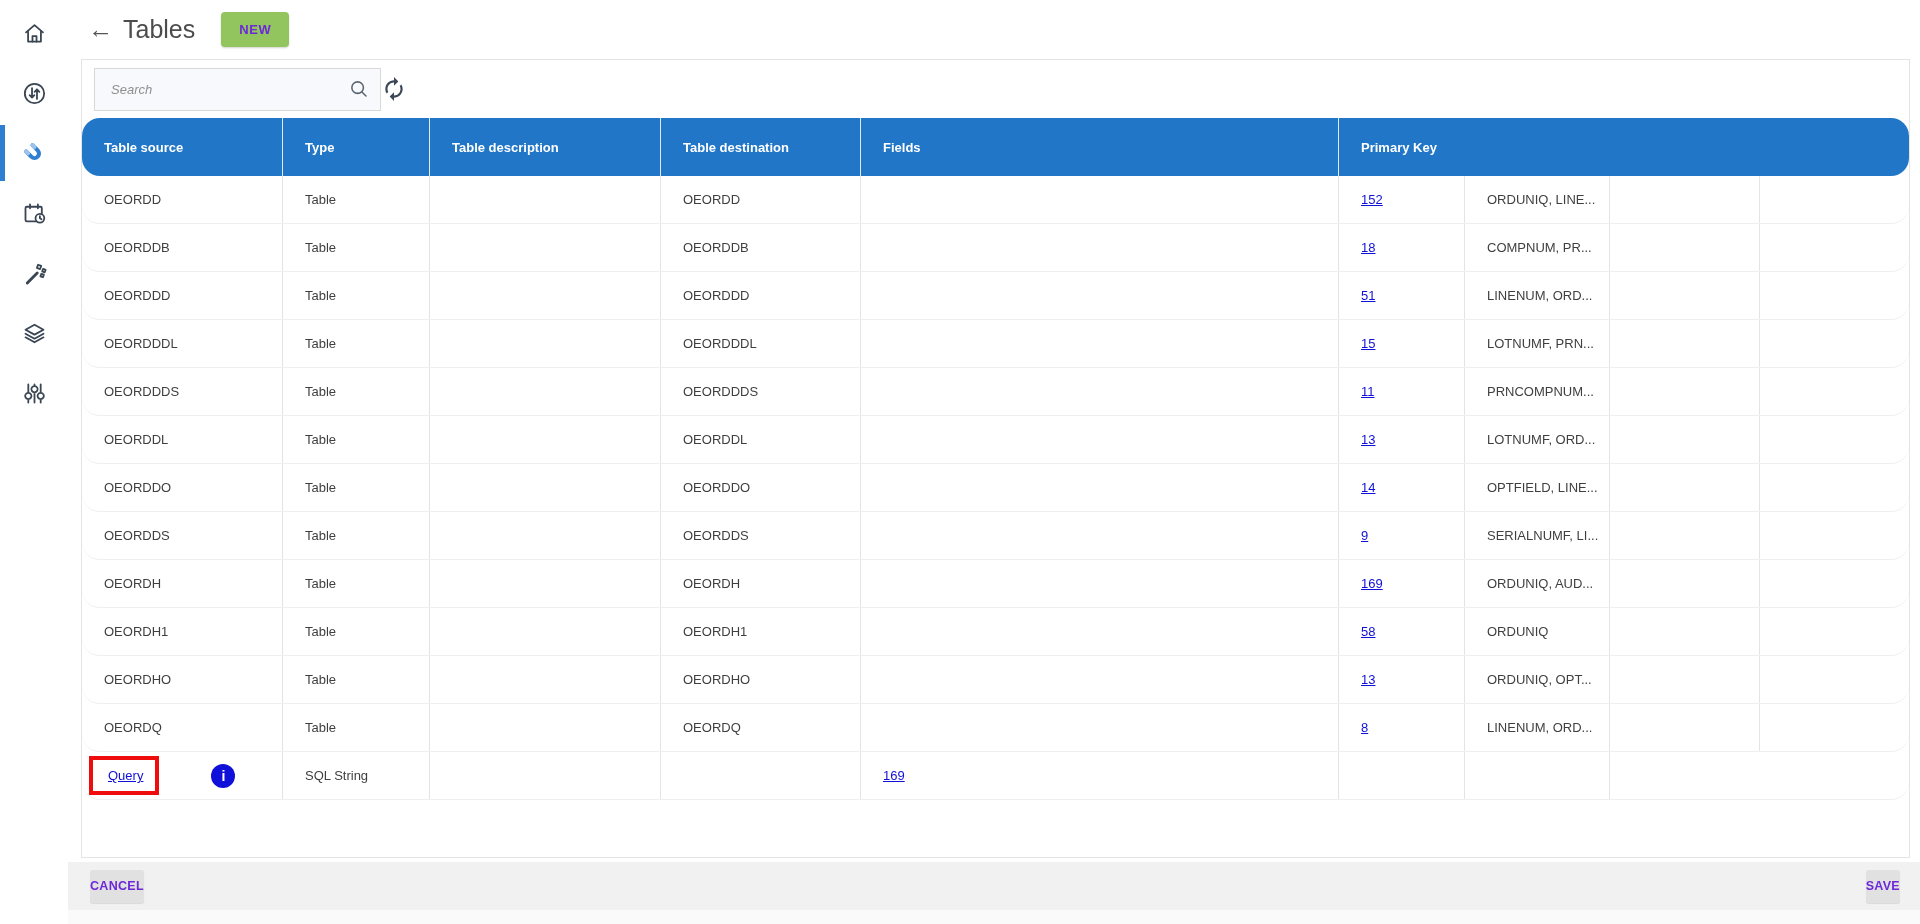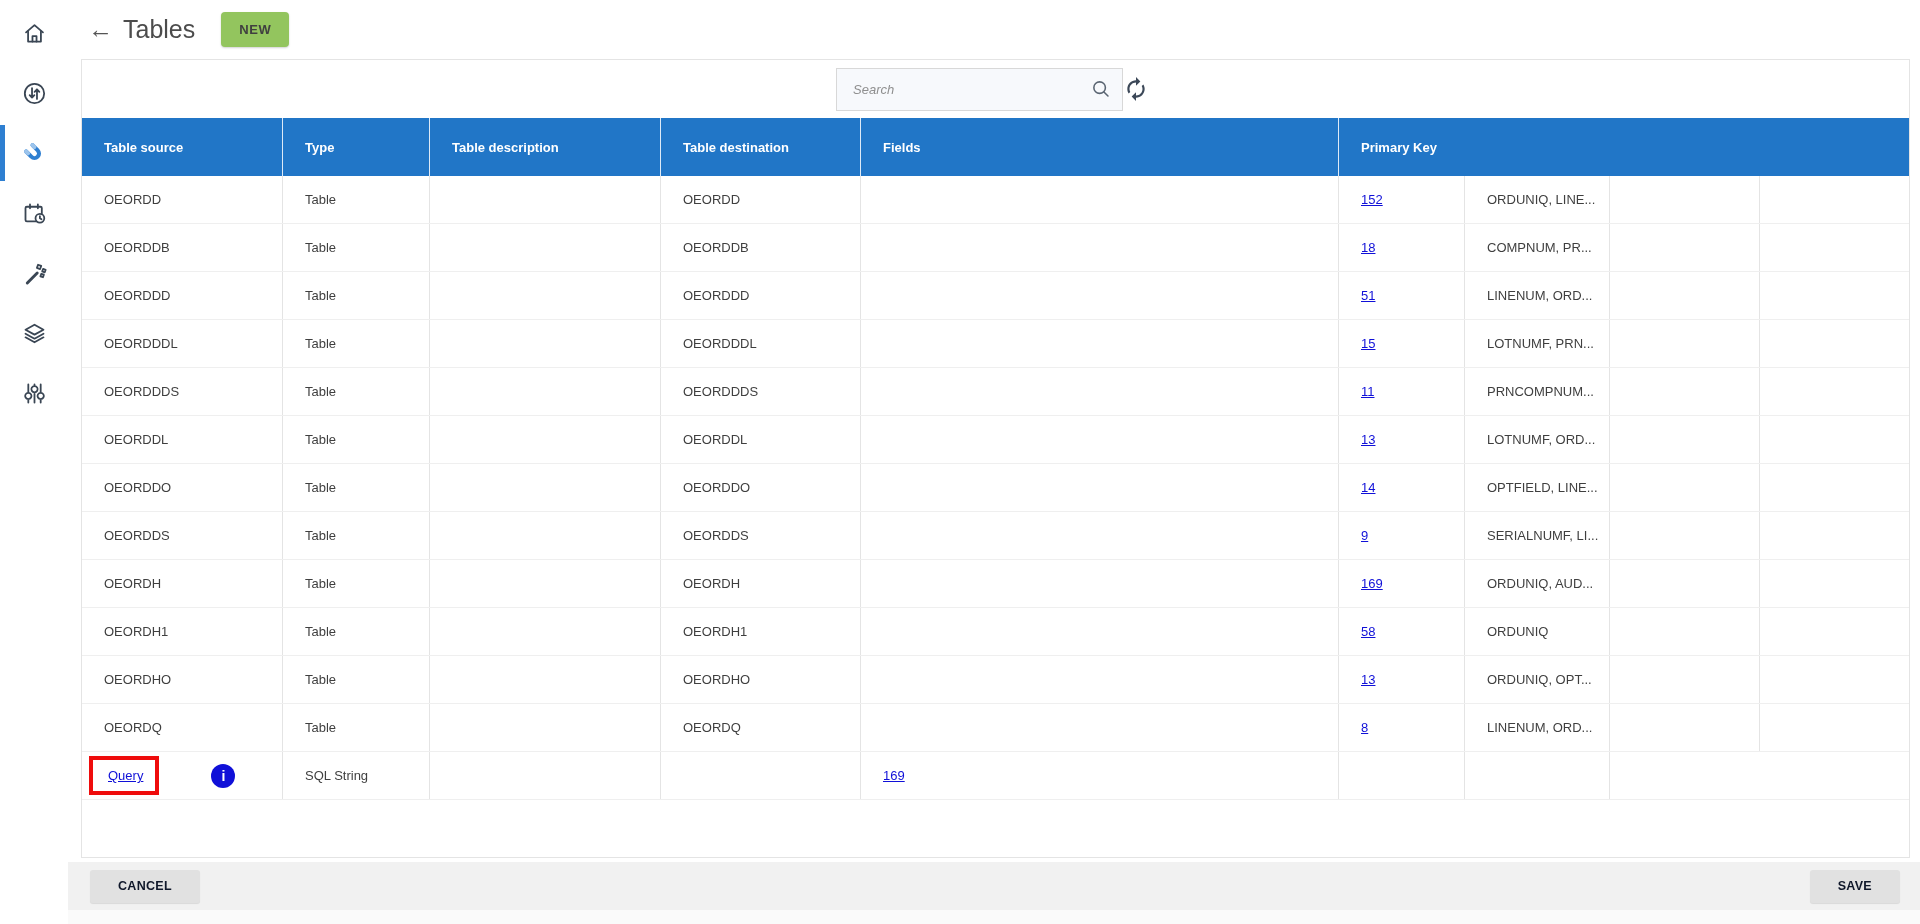--- a/index.html
+++ b/index.html
@@ -16,42 +16,42 @@
   .side-item svg { width: 27px; height: 27px; stroke: #3a4654; fill: none;
                stroke-width: 1.6; stroke-linecap: round; stroke-linejoin: round; }
   .side-item.active svg { stroke: var(--active-blue, #2e7fd1); }
 
   
   .main { flex: 1; display: flex; flex-direction: column; min-width: 0; }
   .topbar { height: 59px; display: flex; align-items: center; padding-left: 20px; flex-shrink: 0; }
   .page-title { display: flex; align-items: center; gap: 10px; font-size: 25px; color: #4c4c4c; }
   .back-arrow { font-size: 25px; color: #555; cursor: pointer; line-height: 1; }
   .btn-new { margin-left: 26px; width: 68px; height: 35px; border: none; border-radius: 4px;
-             background: var(--accent-green, #93c55e); color: #404040; font-weight: bold;
+             background: var(--accent-green, #93c55e); color: #6d28d9; font-weight: bold;
              font-size: 13px; letter-spacing: .5px; cursor: pointer;
              box-shadow: 0 1px 2px rgba(0,0,0,.18); font-family: inherit; }
 
   
   .card { margin-left: 13px; width: 1829px; height: 799px; border: 1px solid #e4e4e4;
           background: #fff; flex-shrink: 0; }
-  .card-top { height: 58px; display: flex; align-items: center; justify-content: center;
+  .card-top { height: 58px; display: flex; align-items: center; justify-content: flex-start;
               padding: 0 12px; }
   .searchbox { width: 287px; height: 43px; background: #f7f9fc; border: 1px solid #d8d8d8;
                display: flex; align-items: center; padding: 0 10px 0 14px; }
   .searchbox input { flex: 1; border: none; background: transparent; outline: none;
                font-size: 13px; color: #444; font-family: inherit; min-width: 0; }
   .searchbox input::placeholder { font-style: italic; color: #8f8f8f; }
   .searchbox svg { width: 22px; height: 22px; stroke: #5a6572; fill: none;
                stroke-width: 1.7; stroke-linecap: round; cursor: pointer; flex-shrink: 0; }
   .refresh-btn { width: 26px; height: 26px; cursor: pointer; margin-right: 6px; }
   .refresh-btn svg { width: 26px; height: 26px; fill: #3c4858; }
 
   
   .grid-cols { display: grid;
-      grid-template-columns: 200px 147px 231px 200px 478px 126px 145px 150px 1fr; }
+      grid-template-columns: 200px 147px 231px 200px 478px 126px 145px 150px 1fr; border-radius: 18px; }
   .thead { height: 58px; background: var(--header-blue, #2176c7); }
   .th { display: flex; align-items: center; padding-left: 22px; color: #fff;
         font-size: 13px; font-weight: bold; overflow: hidden; white-space: nowrap; }
   .th + .th { border-left: 1px solid rgba(255,255,255,.85); }
   .trow { height: 48px; border-bottom: 1px solid #efefef; }
   .td { display: flex; align-items: center; padding-left: 22px; font-size: 13px;
         color: #3f3f3f; overflow: hidden; white-space: nowrap; }
   .td + .td { border-left: 1px solid #e4e4e4; }
   .link { color: var(--link-blue, #1010d8); text-decoration: underline; cursor: pointer; }
   .red-box { display: inline-block; border: 4px solid var(--highlight-red, #ef0c0c);
@@ -59,22 +59,22 @@
   .info-icon { width: 24px; height: 24px; border-radius: 50%;
              background: var(--link-blue, #1010d8); color: #fff; font-weight: bold;
              font-size: 14px; display: inline-flex; align-items: center; justify-content: center;
              margin-left: 52px; cursor: pointer; flex-shrink: 0; }
 
   
   .footer-bar { height: 48px; margin-top: 4px; background: #f1f1f1; display: flex;
                 align-items: center; justify-content: space-between; padding: 0 20px 0 22px;
                 flex-shrink: 0; }
   .btn-footer { height: 33px; border: none; border-radius: 3px; background: #e1e1e1;
-                color: #0f172a; font-size: 12.5px; font-weight: bold; letter-spacing: .3px;
-                padding: 0 28px; box-shadow: 0 1px 1px rgba(0,0,0,.10); font-family: inherit; }
+                color: #6d28d9; font-size: 12.5px; font-weight: bold; letter-spacing: .3px;
+                padding: 0 0; box-shadow: 0 1px 1px rgba(0,0,0,.10); font-family: inherit; }
   .bottom-fill { flex: 1; background: #fafafa; }
 </style>
 </head>
 <body>
 
 <div class="app">
 
   <aside class="sidebar">
     <div class="side-item">
       <svg viewBox="0 0 24 24">

